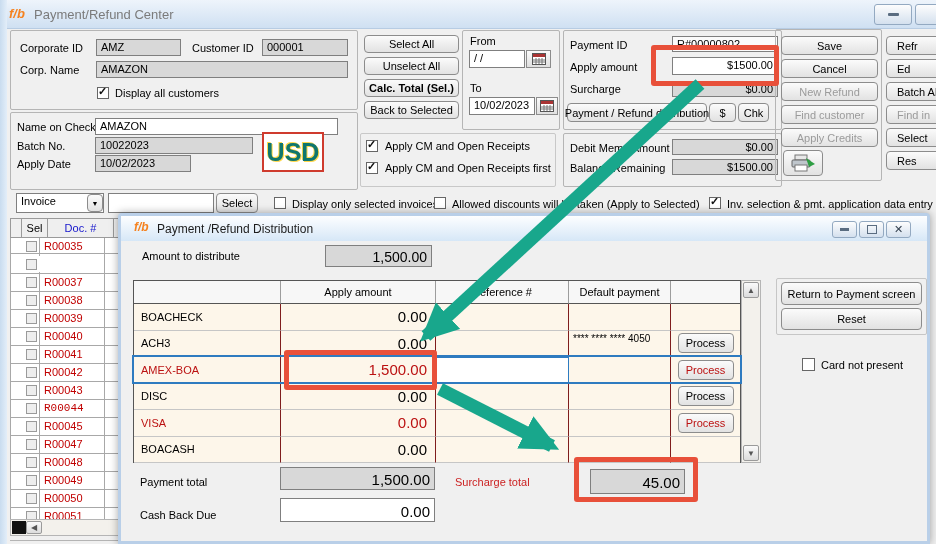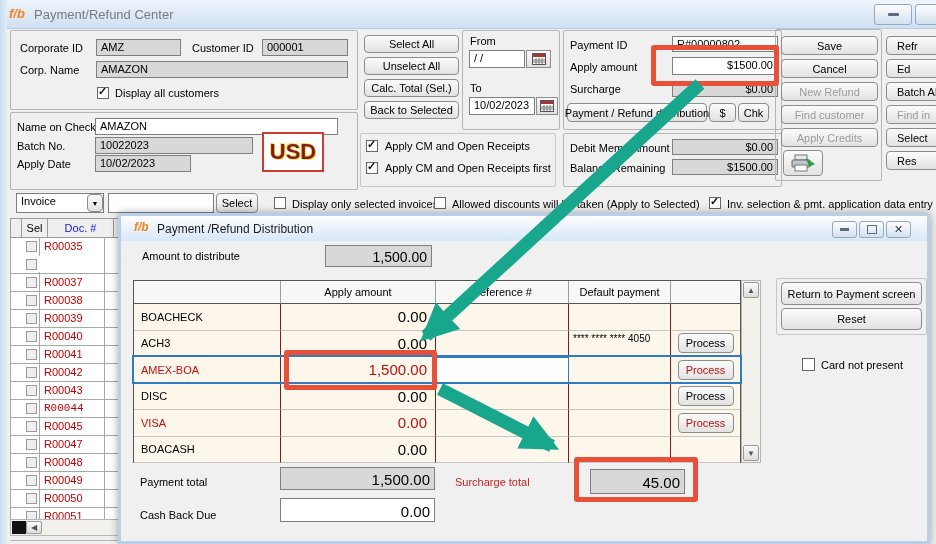--- a/index.html
+++ b/index.html
@@ -73,26 +73,26 @@
   <span class="lbl" style="left:115px;top:87px;">Display all customers</span>
 
   <div class="gbox" style="left:10px;top:112px;width:348px;height:78px;"></div>
   <span class="lbl" style="left:17px;top:121px;">Name on Check</span>
   <div class="field" style="left:95px;top:118px;width:243px;height:17px;">AMAZON</div>
   <span class="lbl" style="left:17px;top:140px;">Batch No.</span>
   <div class="field gray" style="left:95px;top:137px;width:158px;height:17px;">10022023</div>
   <span class="lbl" style="left:17px;top:158px;">Apply Date</span>
   <div class="field gray" style="left:95px;top:155px;width:96px;height:17px;">10/02/2023</div>
   <div class="abs" style="left:262px;top:132px;width:62px;height:40px;border:2px solid #cf3b2e;background:#fff;
-       display:flex;align-items:center;justify-content:center;font-size:22px;font-weight:bold;color:#7f1d1d;
+       display:flex;align-items:center;justify-content:center;font-size:25px;font-weight:bold;color:#0f766e;
        text-shadow:1px 1px 0 #ffd84d,-1px -1px 0 #ffd84d;">USD</div>
 
   <div class="btn" style="left:364px;top:35px;width:95px;height:18px;">Select All</div>
   <div class="btn" style="left:364px;top:57px;width:95px;height:18px;">Unselect All</div>
-  <div class="btn" style="left:364px;top:79px;width:95px;height:18px;">Calc. Total (Sel.)</div>
+  <div class="btn" style="left:364px;top:79px;width:95px;height:18px;font-weight:bold;">Calc. Total (Sel.)</div>
   <div class="btn" style="left:364px;top:101px;width:95px;height:18px;">Back to Selected</div>
 
   <div class="gbox" style="left:462px;top:30px;width:98px;height:100px;"></div>
   <span class="lbl" style="left:470px;top:35px;">From</span>
   <div class="field" style="left:469px;top:50px;width:56px;height:18px;">/ /</div>
   <div class="calbtn" style="left:526px;top:50px;width:25px;height:18px;">
     <svg width="14" height="12">
         <rect x="0.5" y="0.5" width="13" height="11" fill="#fff" stroke="#555"></rect>
         <rect x="1" y="1" width="12" height="3" fill="#a33"></rect>
         <line x1="4" y1="5" x2="4" y2="11" stroke="#777"></line>
@@ -174,21 +174,21 @@
 
   <div class="abs" style="left:10px;top:218px;width:113px;height:320px;overflow:hidden;z-index:2;">
     <div class="gridhead" style="left:0;top:0;width:12px;height:20px;"></div>
     <div class="gridhead" style="left:11px;top:0;width:27px;height:20px;">Sel</div>
     <div class="gridhead" style="left:37px;top:0;width:67px;height:20px;color:#1414cc;">Doc. #</div>
     <div class="gridhead" style="left:103px;top:0;width:10px;height:20px;"></div>
   </div>
 
   <div class="abs" style="left:10px;top:238px;width:113px;height:282px;overflow:hidden;z-index:2;background:#fff;border-left:1px solid #a8a8a8;">
 
-    <div class="gridcell" style="left:0;top:0px;width:113px;height:34px;border-left:none;">
+    <div class="gridcell" style="left:0;top:0px;width:113px;height:16px;border-left:none;">
         <div class="cb dim" style="left:15px;top:3px;width:11px;height:11px;"></div>
         <div class="abs docnum" style="left:28px;top:0;width:66px;height:18px;border-left:1px solid #a8a8a8;">R00035</div>
         <div class="abs" style="left:93px;top:0;width:1px;height:18px;background:#a8a8a8;"></div>
       </div>
     <div class="gridcell" style="left:0;top:18px;width:113px;height:18px;border-left:none;">
         <div class="cb dim" style="left:15px;top:3px;width:11px;height:11px;"></div>
         <div class="abs docnum" style="left:28px;top:0;width:66px;height:18px;border-left:1px solid #a8a8a8;margin-top:16px;">R00036</div>
         <div class="abs" style="left:93px;top:0;width:1px;height:18px;background:#a8a8a8;"></div>
       </div>
     <div class="gridcell" style="left:0;top:36px;width:113px;height:18px;border-left:none;">

